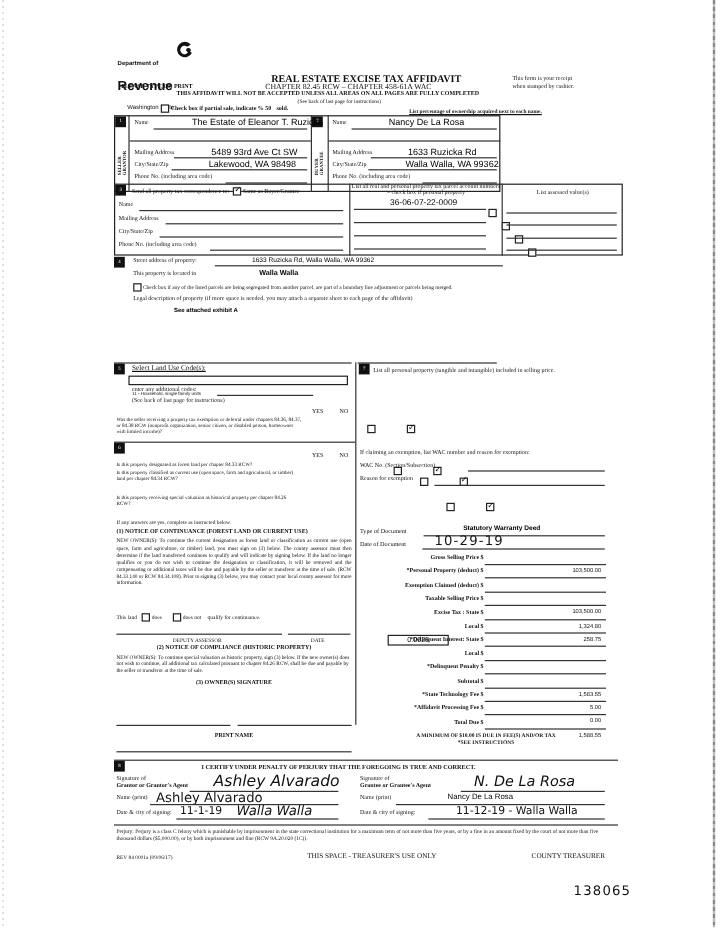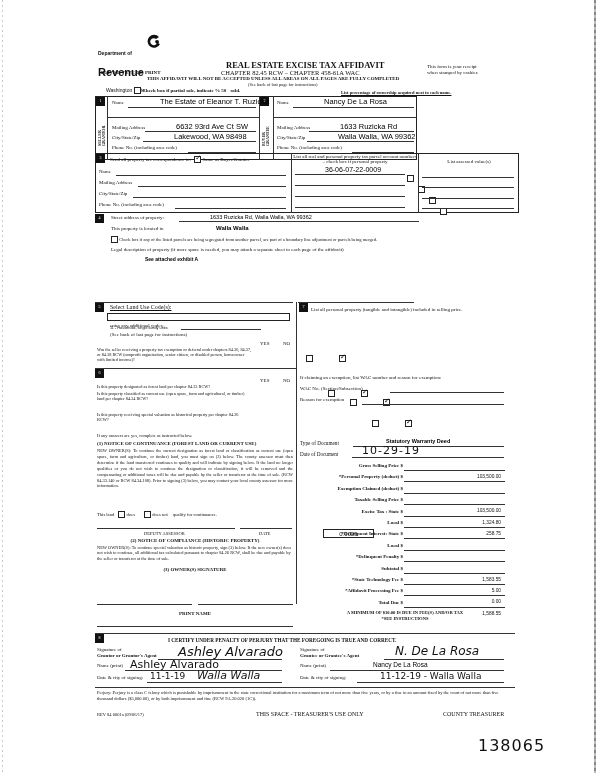--- a/index.html
+++ b/index.html
@@ -64,21 +64,21 @@
 <div class="sec-num" style="left:260px;top:97px;">2</div>
 <div class="side-label" style="left:98px;top:112px;height:34px;">SELLER GRANTOR</div>
 <div class="side-label" style="left:262px;top:112px;height:34px;">BUYER GRANTEE</div>
 
 
 <div class="abs t5" style="left:112px;top:100px;">Name</div>
 <div class="abs fill" style="left:131px;top:97px;font-size:7.5px;">The Estate of Eleanor T. Ruzicka</div>
 <div class="line" style="left:128px;top:107px;width:128px;"></div>
 <div class="line" style="left:108px;top:117px;width:151px;"></div>
 <div class="abs t5" style="left:112px;top:125px;">Mailing Address</div>
-<div class="abs fill" style="left:147px;top:122px;font-size:7.5px;">6632 93rd Ave Ct SW</div>
+<div class="abs fill" style="left:147px;top:122px;font-size:7.5px;">5489 93rd Ave Ct SW</div>
 <div class="line" style="left:145px;top:131px;width:111px;"></div>
 <div class="abs t5" style="left:112px;top:135px;">City/State/Zip</div>
 <div class="abs fill" style="left:145px;top:132px;font-size:7.5px;">Lakewood, WA 98498</div>
 <div class="line" style="left:143px;top:141px;width:113px;"></div>
 <div class="abs t5" style="left:112px;top:145px;">Phone No. (including area code)</div>
 <div class="line" style="left:188px;top:152px;width:68px;"></div>
 
 
 <div class="abs t5" style="left:277px;top:100px;">Name</div>
 <div class="abs fill" style="left:295px;top:97px;font-size:7.5px;">Nancy De La Rosa</div>
@@ -318,16 +318,16 @@
 <div class="abs hand" style="left:380px;top:671px;font-size:9px;font-style:normal;">11-12-19 - Walla Walla</div>
 <div class="line" style="left:357px;top:682px;width:147px;"></div>
 
 <div class="line" style="left:95px;top:687px;width:420px;border-bottom-width:1.5px;"></div>
 <div class="abs" style="left:97px;top:690px;width:418px;font-size:4.5px;line-height:6px;">Perjury: Perjury is a class C felony which is punishable by imprisonment in the state correctional institution for a maximum term of not more than five years, or by a fine in an amount fixed by the court of not more than five thousand dollars ($5,000.00), or by both imprisonment and fine (RCW 9A.20.020 (1C)).</div>
 
 
 <div class="abs" style="left:97px;top:712px;font-size:4.5px;">REV 84 0001a (09/06/17)</div>
 <div class="abs" style="left:256px;top:711px;font-size:6px;">THIS SPACE - TREASURER'S USE ONLY</div>
 <div class="abs" style="left:443px;top:711px;font-size:6px;">COUNTY TREASURER</div>
-<div class="abs hand" style="left:478px;top:736px;font-size:16px;font-style:normal;letter-spacing:1px;">138065</div>
+<div class="abs hand" style="left:478px;top:736px;font-size:11px;font-style:normal;letter-spacing:1px;">138065</div>
 
 
 
 
 </body></html>

